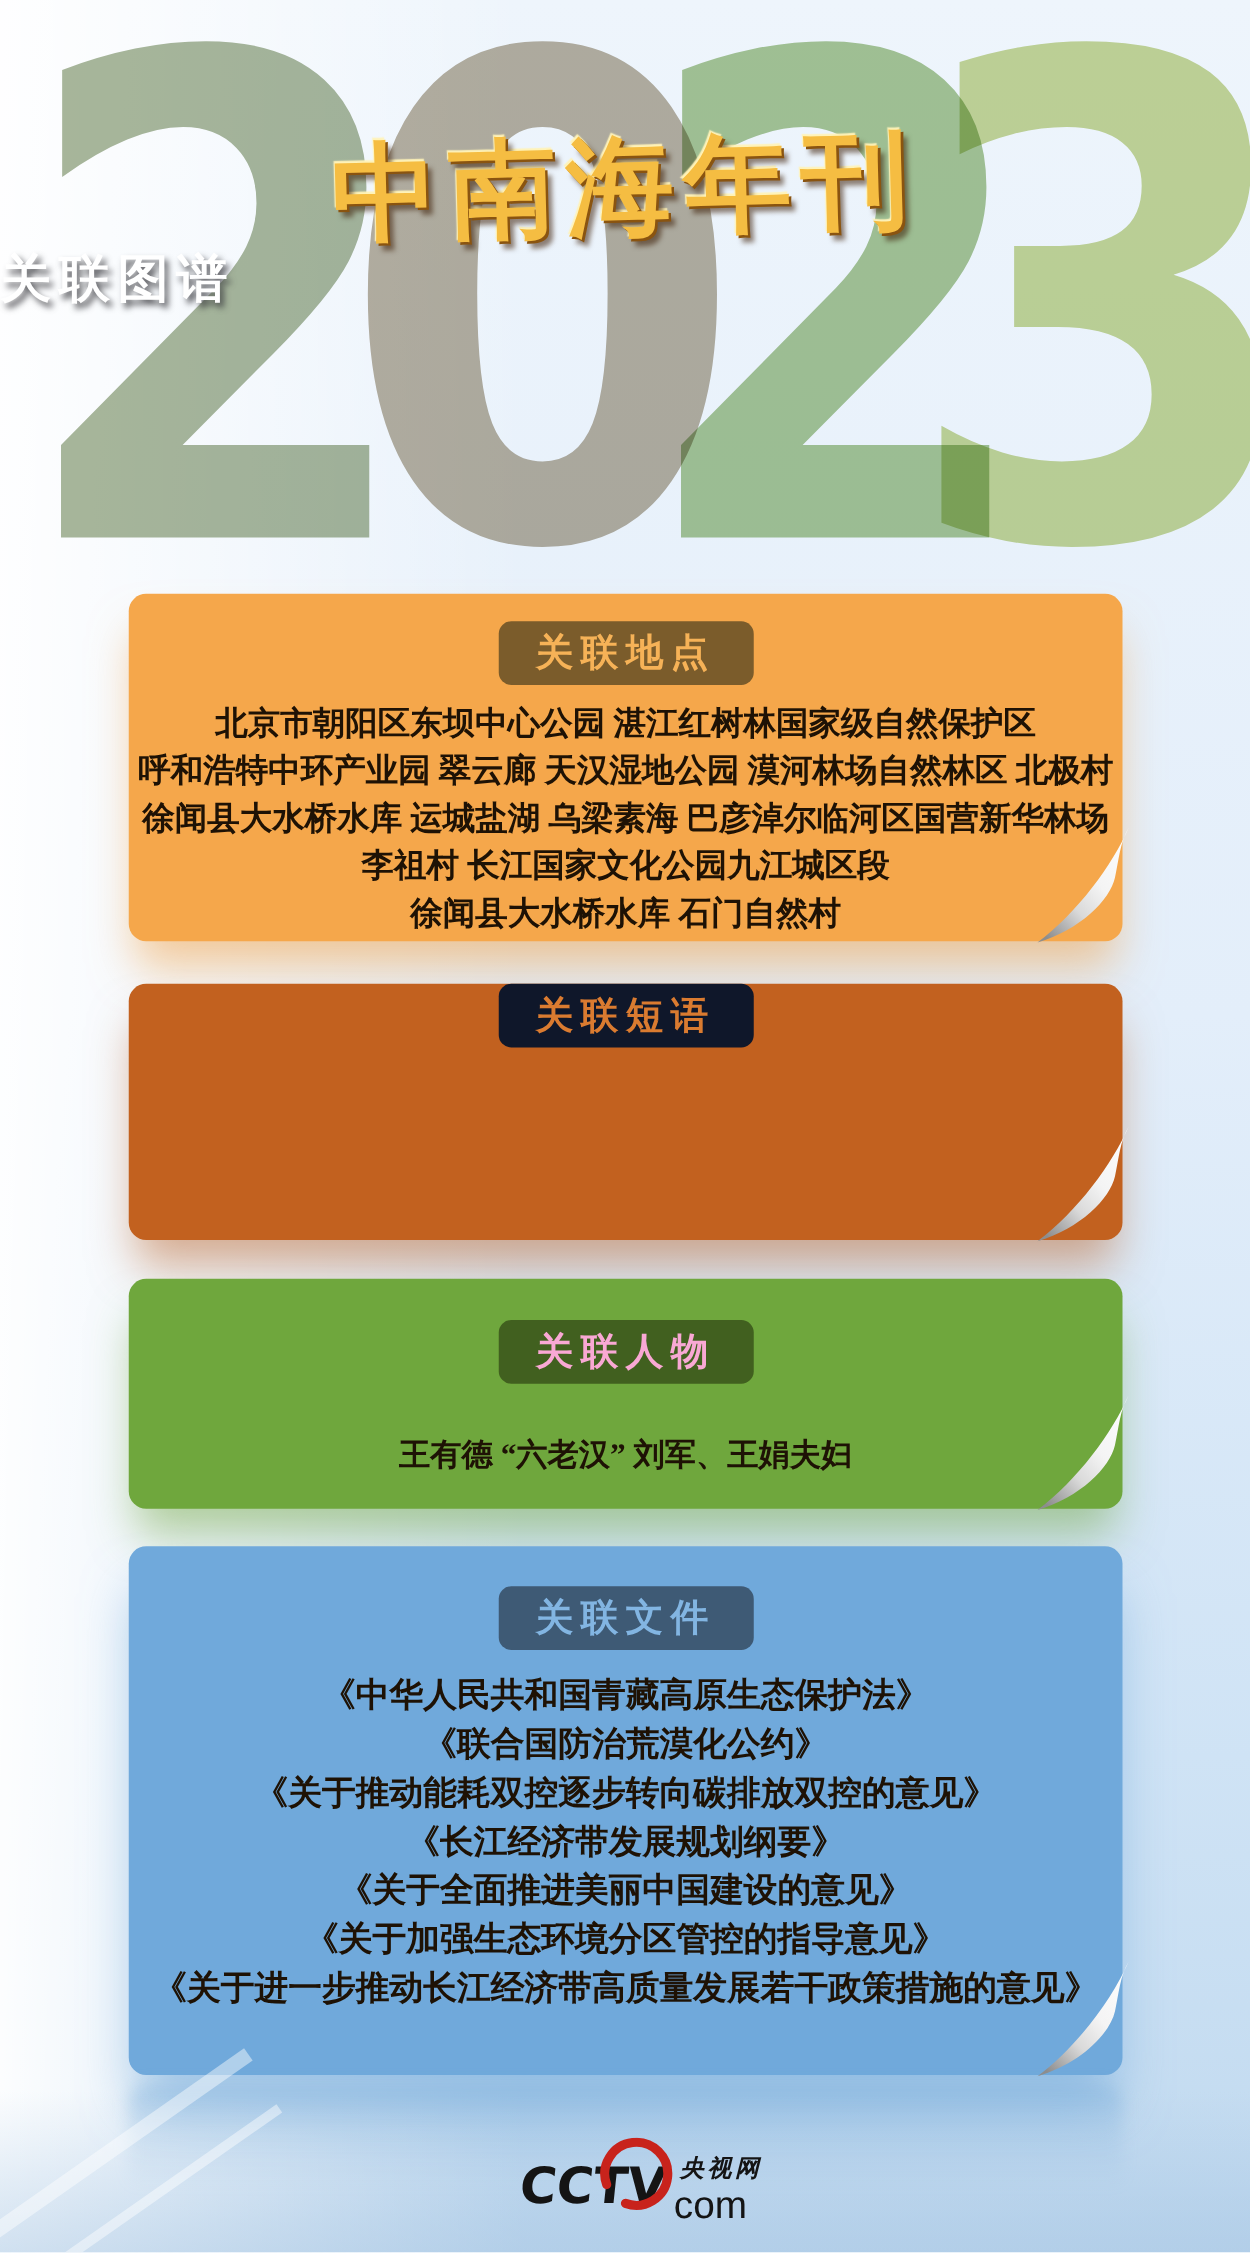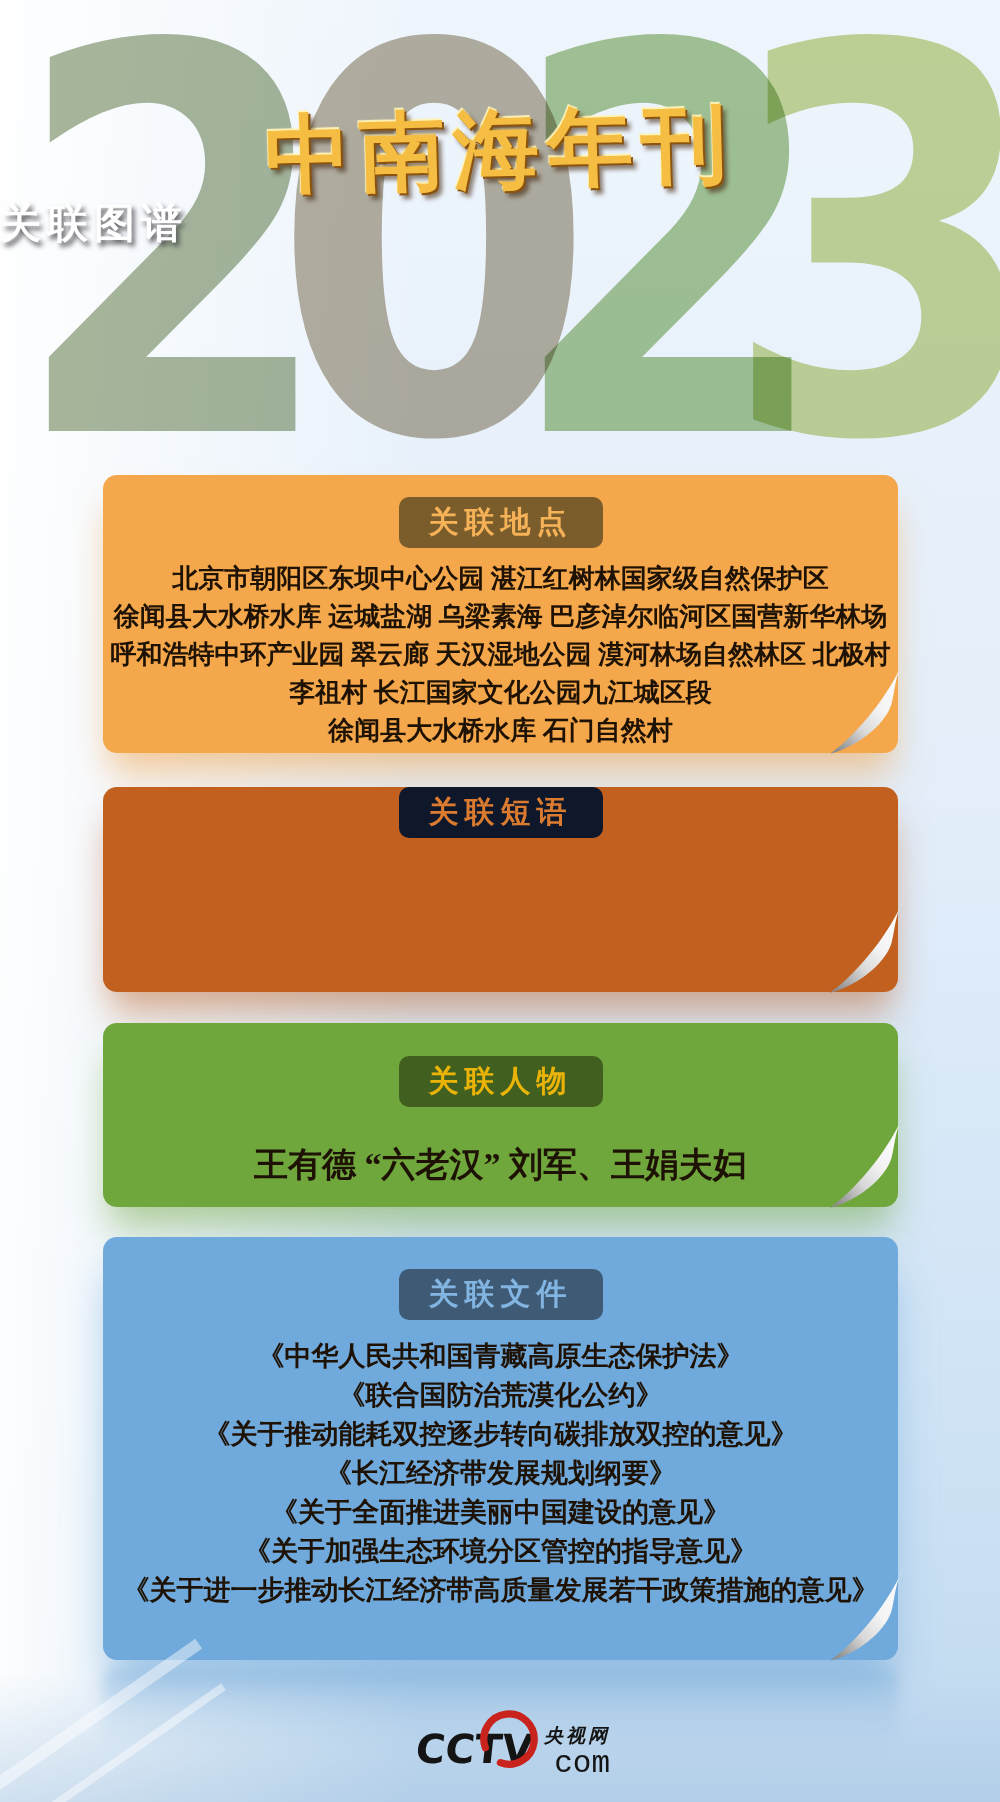--- a/index.html
+++ b/index.html
@@ -48,29 +48,29 @@
     box-shadow:0 26px 36px -6px rgba(112,166,62,.5);}
   .card-documents{top:1237px; height:423px; background:#70a9db;
     box-shadow:0 30px 42px -6px rgba(112,169,219,.6);}
 
   .badge{
     display:inline-block; padding:5px 30px; border-radius:10px;
     font-size:30px; font-weight:bold; letter-spacing:6px;
   }
   .card-locations .badge{margin-top:22px; background:#7b5c2b; color:#f6b257;}
   .card-phrases   .badge{background:#0f172a; color:#da7b30;}
-  .card-people    .badge{margin-top:33px; background:#41601f; color:#eab308;}
+  .card-people    .badge{margin-top:33px; background:#41601f; color:#f9a8d4;}
   .card-documents .badge{margin-top:32px; background:#3e5a75; color:#82b5e2;}
 
   .lines{font-weight:bold;}
   .card-locations .lines{margin-top:12px; font-size:26px;}
   .card-locations .line{line-height:38px;}
   .card-phrases   .lines{margin-top:30px; font-size:27px;}
   .card-phrases   .line{line-height:40px;}
-  .card-people    .lines{margin-top:38px; font-size:34px;}
+  .card-people    .lines{margin-top:38px; font-size:25px;}
   .card-people    .line{line-height:40px;}
   .card-documents .lines{margin-top:17px; font-size:27px;}
   .card-documents .line{line-height:39px;}
 
   
   .curl{position:absolute; right:-6px; bottom:-3px; width:80px; height:96px;}
 
   
   .reflection{
     position:absolute; left:103px; top:1668px; width:795px; height:110px;
@@ -90,22 +90,22 @@
   .logo{position:absolute; top:1708px; left:416px; width:220px; height:70px;}
   .logo .cctv{
     position:absolute; left:0; top:18px;
     font-family:"DejaVu Sans", sans-serif; font-weight:bold;
     font-size:40px; letter-spacing:0; color:#141414; transform:skewX(-6deg);
   }
   .logo .arc{position:absolute; left:62px; top:2px; width:62px; height:62px;}
   .cn-col{position:absolute; left:128px; top:18px; text-align:left;}
   .cn-col .cn{display:block; font-size:19px; letter-spacing:3px; color:#141414;
     font-weight:bold; line-height:1;font-style:italic;}
-  .cn-col .com{display:block; font-family:Liberation Mono, monospace;
-    font-size:31px; color:#141414; line-height:1; margin-top:3px; margin-left:-5px;text-align:right;}
+  .cn-col .com{display:block; font-family:Liberation Sans, sans-serif;
+    font-size:31px; color:#141414; line-height:1; margin-top:3px; margin-left:-5px;}
 </style>
 </head>
 <body>
 
 <div class="page">
 
   <svg width="0" height="0" style="position:absolute" aria-hidden="true">
     <defs>
       <linearGradient id="curlGrad" x1="1" y1="0" x2="0.15" y2="1">
         <stop offset="0" stop-color="#ffffff"></stop>
@@ -124,22 +124,22 @@
     <span class="digit d4">3</span>
   </div>
 
   <div class="title">中南海年刊</div>
   <div class="subtitle">关联图谱</div>
 
   <section class="card card-locations">
     <div class="badge">关联地点</div>
     <div class="lines">
       <div class="line">北京市朝阳区东坝中心公园  湛江红树林国家级自然保护区</div>
+      <div class="line">呼和浩特中环产业园 翠云廊 天汉湿地公园 漠河林场自然林区 北极村</div>
       <div class="line">徐闻县大水桥水库  运城盐湖  乌梁素海  巴彦淖尔临河区国营新华林场</div>
-      <div class="line">呼和浩特中环产业园 翠云廊 天汉湿地公园 漠河林场自然林区 北极村</div>
       <div class="line">李祖村 长江国家文化公园九江城区段</div>
       <div class="line">徐闻县大水桥水库 石门自然村</div>
     </div>
     <svg class="curl" viewBox="0 0 80 96">
       <path d="M79,2 C66,32 38,70 6,94 C40,84 64,60 68,42 C71,28 72,14 79,2 Z" fill="url(#curlGrad)"></path>
     </svg>
   </section>
 
   <section class="card card-phrases">
     <div class="badge">关联短语</div>

